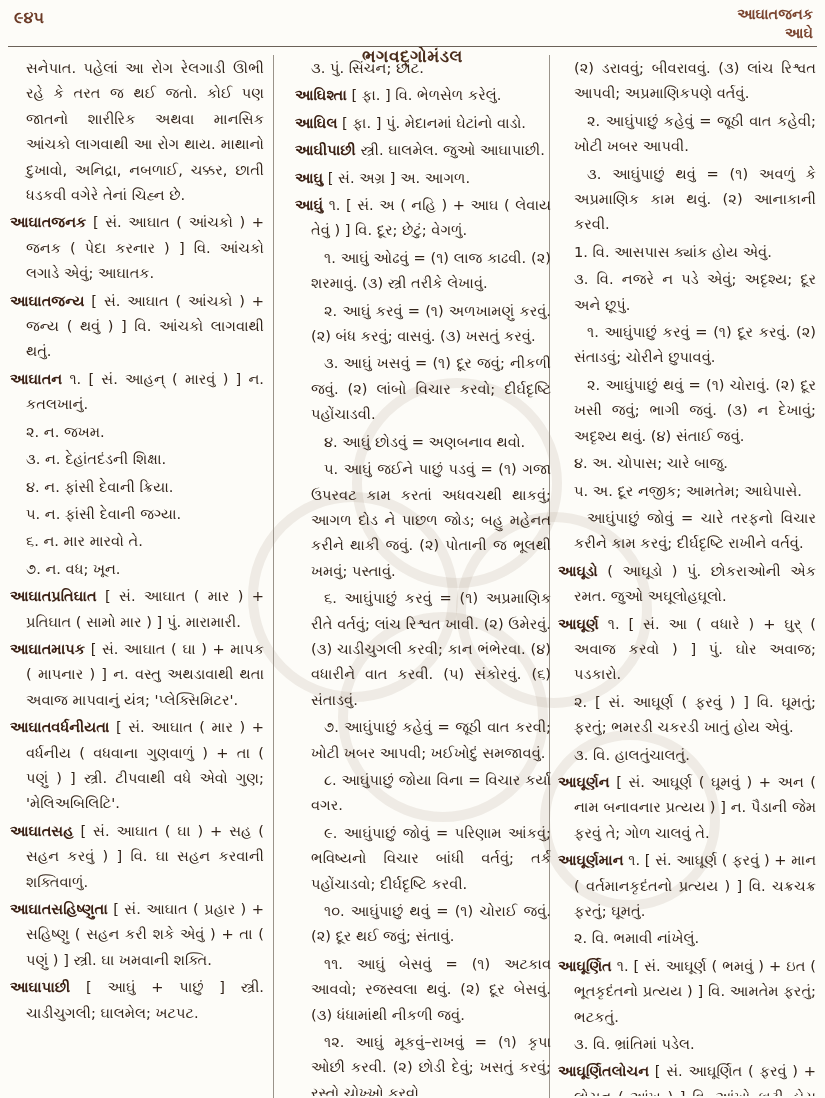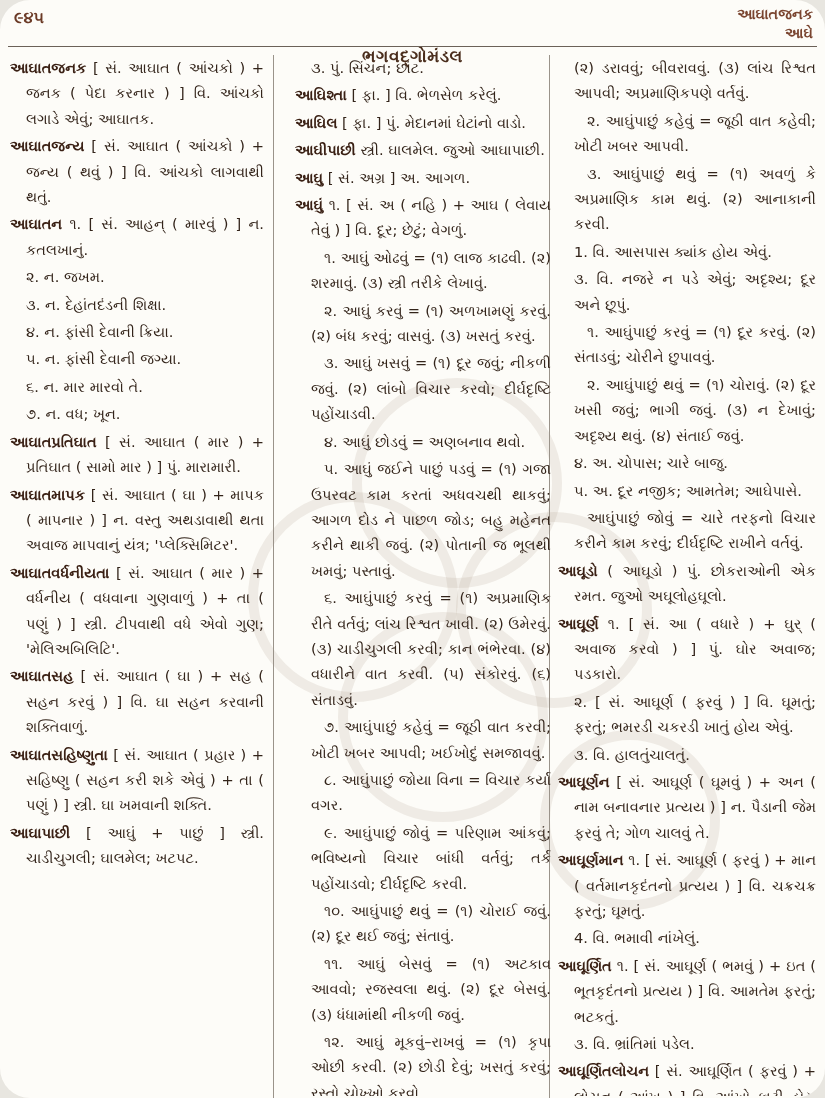--- a/index.html
+++ b/index.html
@@ -3,21 +3,20 @@
 <meta charset="utf-8">
 <style>
   html,body{margin:0;padding:0;background:#e8e6e0;}
   #page{
     position:relative;
     width:825px;height:1098px;
     background:#fdfcf8;
     overflow:hidden;
     font-family:"DejaVu Sans","Liberation Sans",sans-serif;
     color:#33241a;
-    border-radius:30px;
   }
   
   #page-number{
     position:absolute;top:8px;left:14px;
     font-size:16px;font-weight:bold;color:#6b3a26;
   }
   #page-title{
     position:absolute;top:8px;left:0;width:100%;
     text-align:center;font-size:17px;font-weight:bold;color:#4a2d1c;
     letter-spacing:.5px;
@@ -78,20 +77,21 @@
   <div class="wm" style="left:352px;top:378px;width:190px;height:190px;"></div>
   <div class="wm" style="left:248px;top:492px;width:190px;height:190px;"></div>
   <div class="wm" style="left:456px;top:512px;width:176px;height:176px;"></div>
   <div class="wm" style="left:338px;top:612px;width:190px;height:190px;"></div>
   <div class="wm" style="left:540px;top:730px;width:160px;height:160px;"></div>
 
   <div class="divider" id="divider-1"></div>
   <div class="divider" id="divider-2"></div>
 
   <div class="column" id="column-1">
+      <p class="para cont"><span>સનેપાત. પહેલાં આ રોગ રેલગાડી ઊભી રહે કે તરત જ થઈ જતો. કોઈ પણ જાતનો શારીરિક અથવા માનસિક આંચકો લાગવાથી આ રોગ થાય. માથાનો દુખાવો, અનિદ્રા, નબળાઈ, ચક્કર, છાતી ધડકવી વગેરે તેનાં ચિહ્ન છે.</span></p>
       <p class="para entry"><span class="headword">આઘાતજનક</span><span> [ સં. આઘાત ( આંચકો ) + જનક ( પેદા કરનાર ) ] વિ. આંચકો લગાડે એવું; આઘાતક.</span></p>
       <p class="para entry"><span class="headword">આઘાતજન્ય</span><span> [ સં. આઘાત ( આંચકો ) + જન્ય ( થવું ) ] વિ. આંચકો લાગવાથી થતું.</span></p>
       <p class="para entry"><span class="headword">આઘાતન</span><span> ૧. [ સં. આહન્ ( મારવું ) ] ન. કતલખાનું.</span></p>
       <p class="para sense"><span>૨. ન. જખમ.</span></p>
       <p class="para sense"><span>૩. ન. દેહાંતદંડની શિક્ષા.</span></p>
       <p class="para sense"><span>૪. ન. ફાંસી દેવાની ક્રિયા.</span></p>
       <p class="para sense"><span>૫. ન. ફાંસી દેવાની જગ્યા.</span></p>
       <p class="para sense"><span>૬. ન. માર મારવો તે.</span></p>
       <p class="para sense"><span>૭. ન. વધ; ખૂન.</span></p>
       <p class="para entry"><span class="headword">આઘાતપ્રતિઘાત</span><span> [ સં. આઘાત ( માર ) + પ્રતિઘાત ( સામો માર ) ] પું. મારામારી.</span></p>
@@ -131,19 +131,19 @@
       <p class="para idiom"><span>૨. આઘુંપાછું થવું = (૧) ચોરાવું. (૨) દૂર ખસી જવું; ભાગી જવું. (૩) ન દેખાવું; અદૃશ્ય થવું. (૪) સંતાઈ જવું.</span></p>
       <p class="para sense"><span>૪. અ. ચોપાસ; ચારે બાજુ.</span></p>
       <p class="para sense"><span>૫. અ. દૂર નજીક; આમતેમ; આઘેપાસે.</span></p>
       <p class="para idiom"><span>આઘુંપાછું જોવું = ચારે તરફનો વિચાર કરીને કામ કરવું; દીર્ઘદૃષ્ટિ રાખીને વર્તવું.</span></p>
       <p class="para entry"><span class="headword">આઘૂડો</span><span> ( આઘૂડો ) પું. છોકરાઓની એક રમત. જુઓ અઘૂલોહઘૂલો.</span></p>
       <p class="para entry"><span class="headword">આઘૂર્ણ</span><span> ૧. [ સં. આ ( વધારે ) + ઘુર્ ( અવાજ કરવો ) ] પું. ઘોર અવાજ; પડકારો.</span></p>
       <p class="para sense"><span>૨. [ સં. આઘૂર્ણ ( ફરવું ) ] વિ. ઘૂમતું; ફરતું; ભમરડી ચકરડી ખાતું હોય એવું.</span></p>
       <p class="para sense"><span>૩. વિ. હાલતુંચાલતું.</span></p>
       <p class="para entry"><span class="headword">આઘૂર્ણન</span><span> [ સં. આઘૂર્ણ ( ઘૂમવું ) + અન ( નામ બનાવનાર પ્રત્યય ) ] ન. પૈડાની જેમ ફરવું તે; ગોળ ચાલવું તે.</span></p>
       <p class="para entry"><span class="headword">આઘૂર્ણમાન</span><span> ૧. [ સં. આઘૂર્ણ ( ફરવું ) + માન ( વર્તમાનકૃદંતનો પ્રત્યય ) ] વિ. ચક્રચક્ર ફરતું; ઘૂમતું.</span></p>
-      <p class="para sense"><span>4. વિ. ભમાવી નાંખેલું.</span></p>
+      <p class="para sense"><span>૨. વિ. ભમાવી નાંખેલું.</span></p>
       <p class="para entry"><span class="headword">આઘૂર્ણિત</span><span> ૧. [ સં. આઘૂર્ણ ( ભમવું ) + ઇત ( ભૂતકૃદંતનો પ્રત્યય ) ] વિ. આમતેમ ફરતું; ભટકતું.</span></p>
       <p class="para sense"><span>૩. વિ. ભ્રાંતિમાં પડેલ.</span></p>
       <p class="para entry"><span class="headword">આઘૂર્ણિતલોચન</span><span> [ સં. આઘૂર્ણિત ( ફરવું ) + લોચન ( આંખ ) ] વિ. આંખો ફાટી હોય એવું.</span></p>
     </div>
 
 </div>
 
 </body></html>

